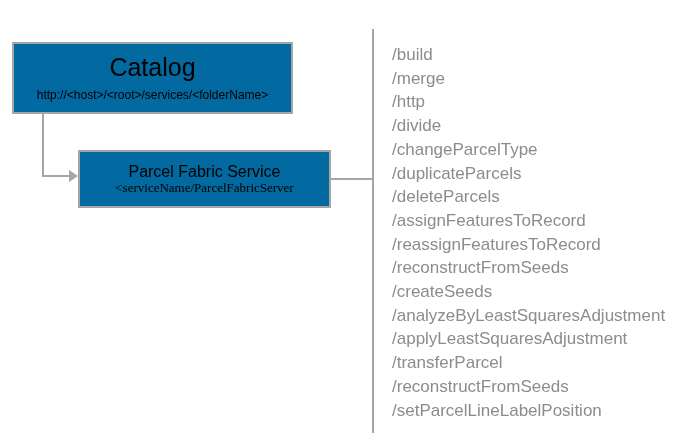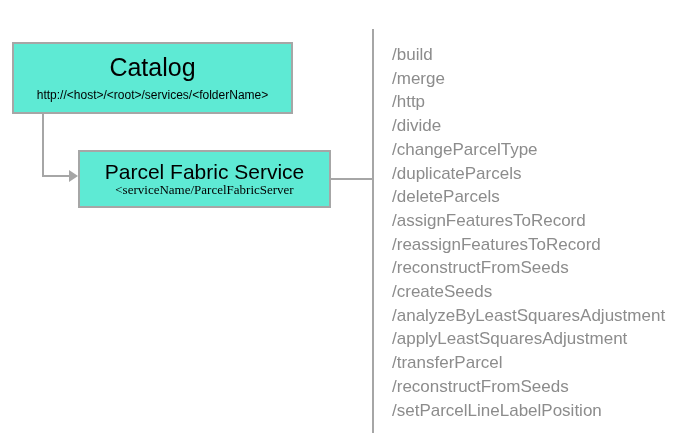--- a/index.html
+++ b/index.html
@@ -17,21 +17,21 @@
   }
   #diagram {
     position: absolute;
     inset: 0;
   }
 
   
   .node {
     position: absolute;
     box-sizing: border-box;
-    background: #5eead4;
+    background: #0369a1;
     border: 2px solid #a6a6a6;
     display: flex;
     flex-direction: column;
     align-items: center;
     justify-content: center;
     text-align: center;
   }
   .node-title {
     color: #000000;
     font-weight: 400;
@@ -56,21 +56,21 @@
     font-size: 12px;
   }
 
   #service-node {
     left: 78px;
     top: 150px;
     width: 253px;
     height: 58px;
   }
   #service-node .node-title {
-    font-size: 21px;
+    font-size: 16px;
   }
   #service-node .node-sub {
     font-size: 13px;
     font-family: Liberation Serif, serif;
   }
 
   
   .conn {
     position: absolute;
     background: #a6a6a6;

